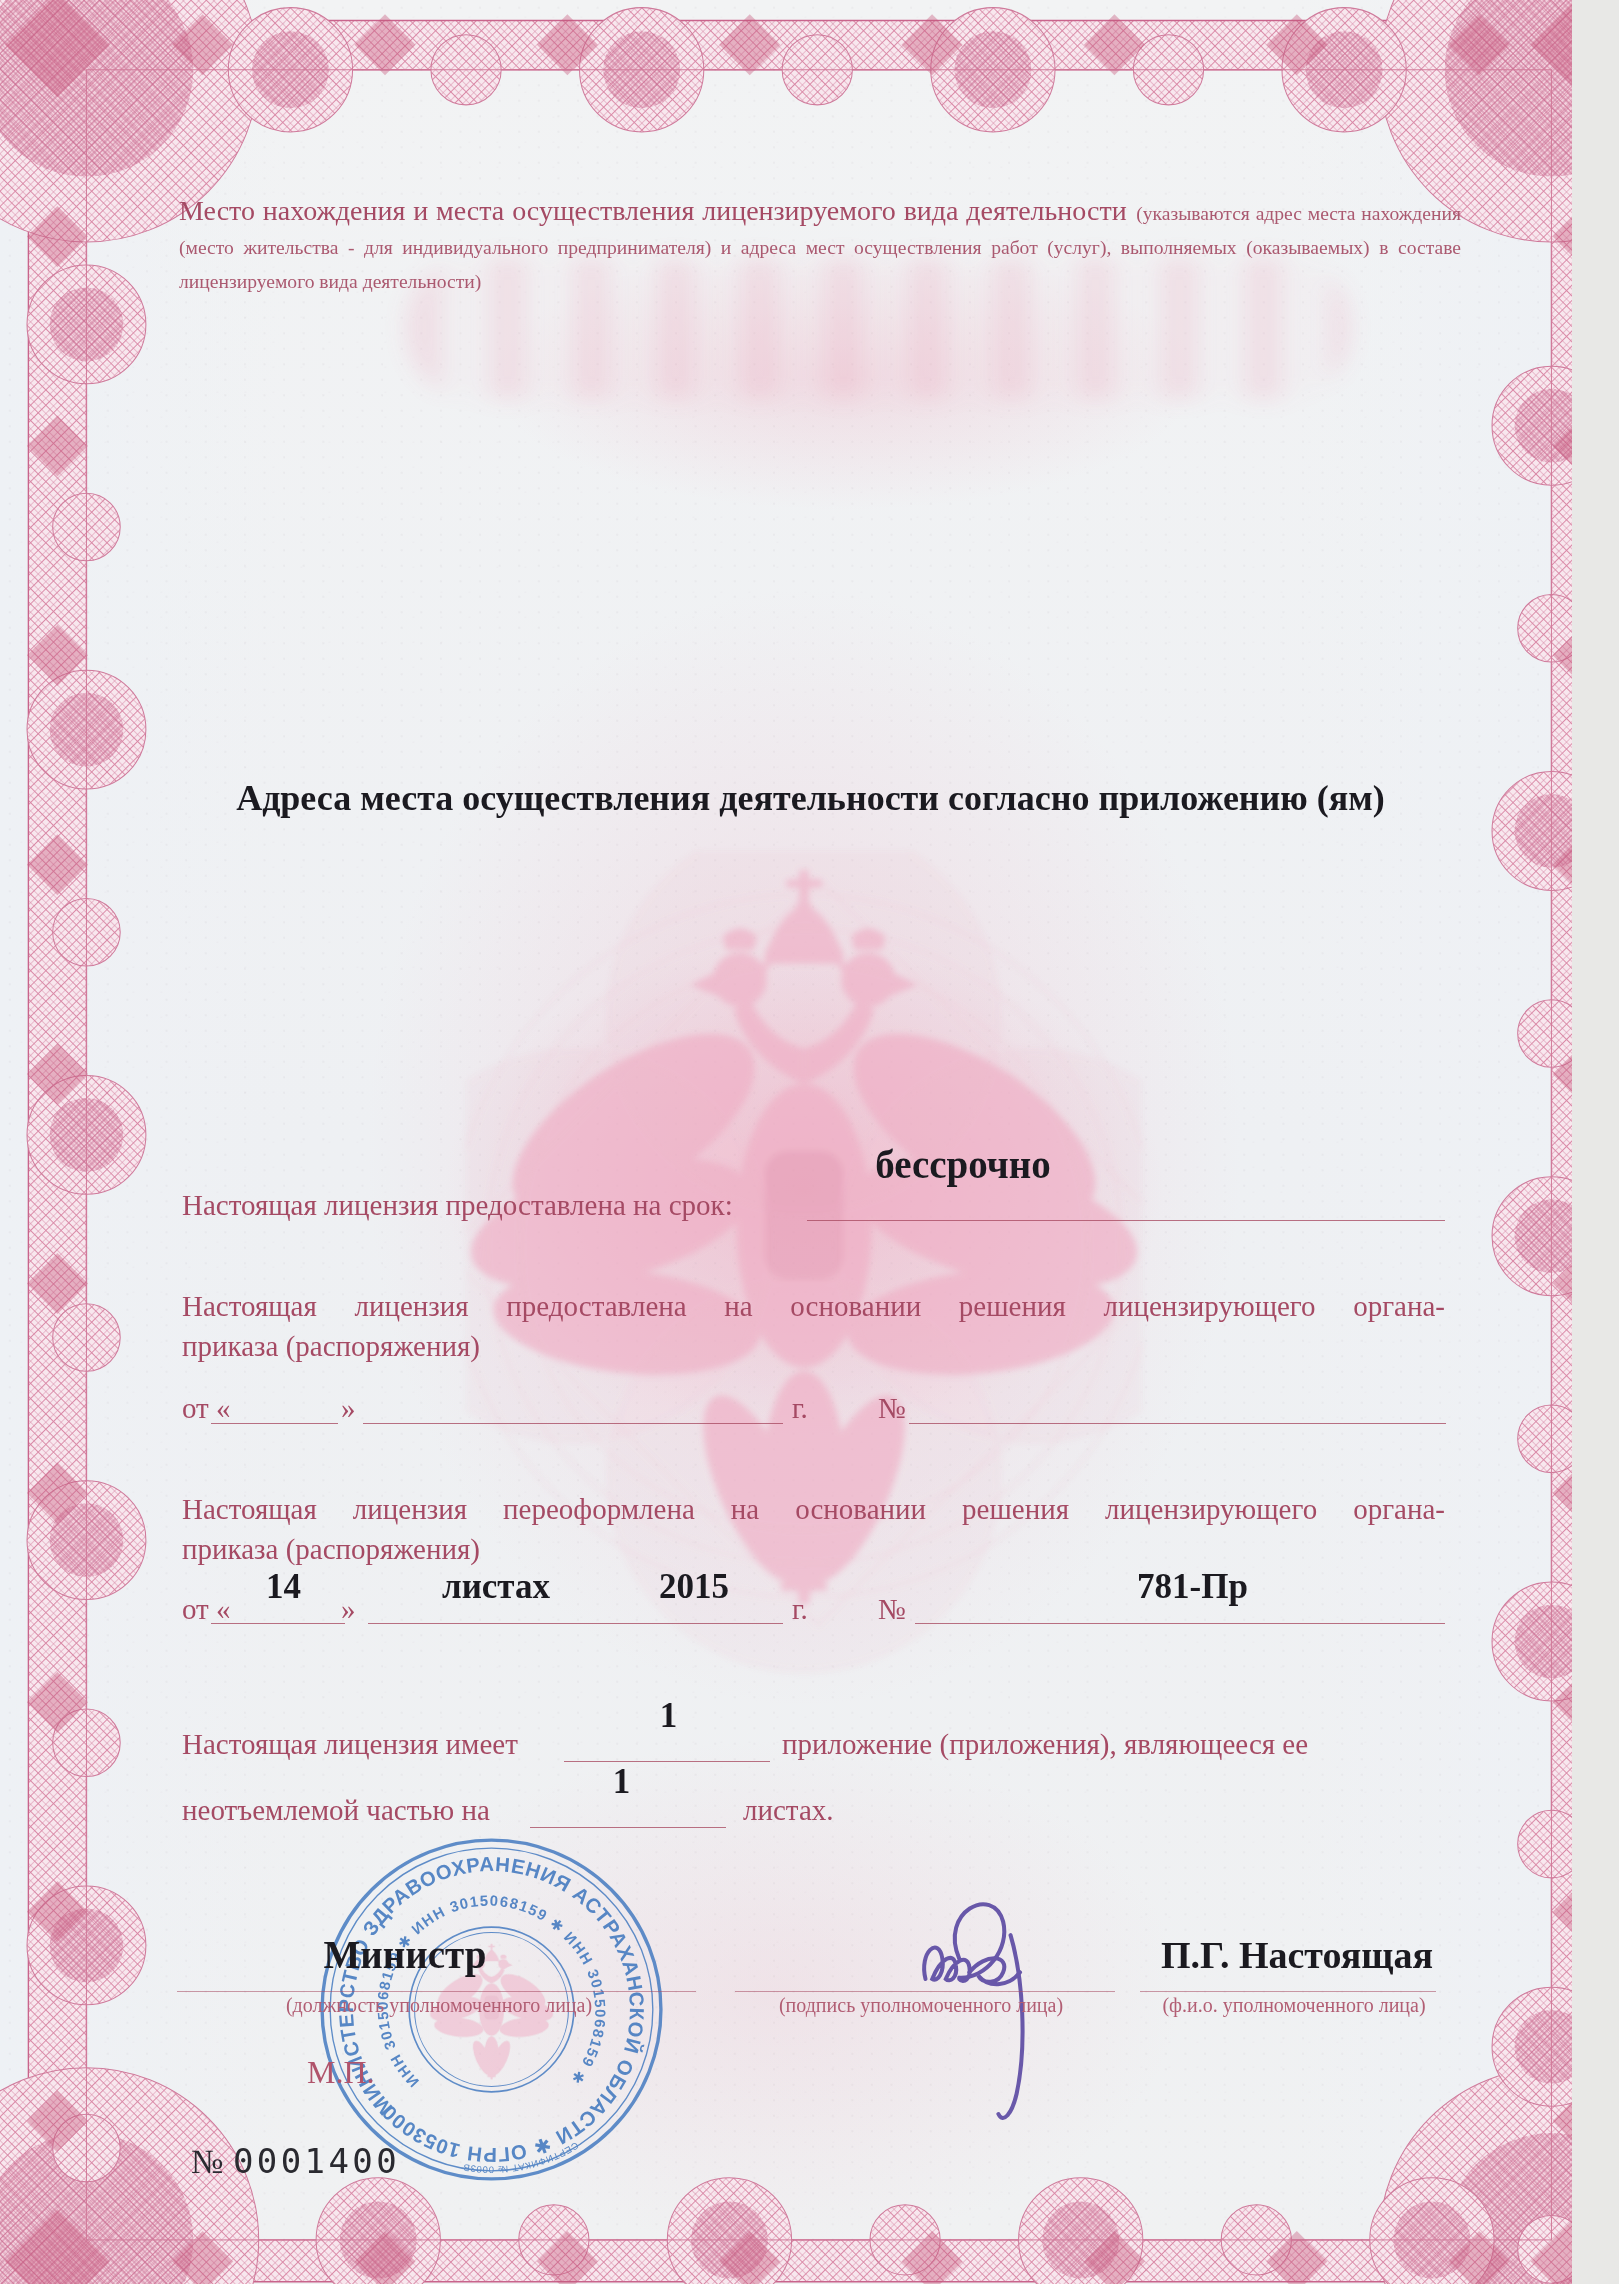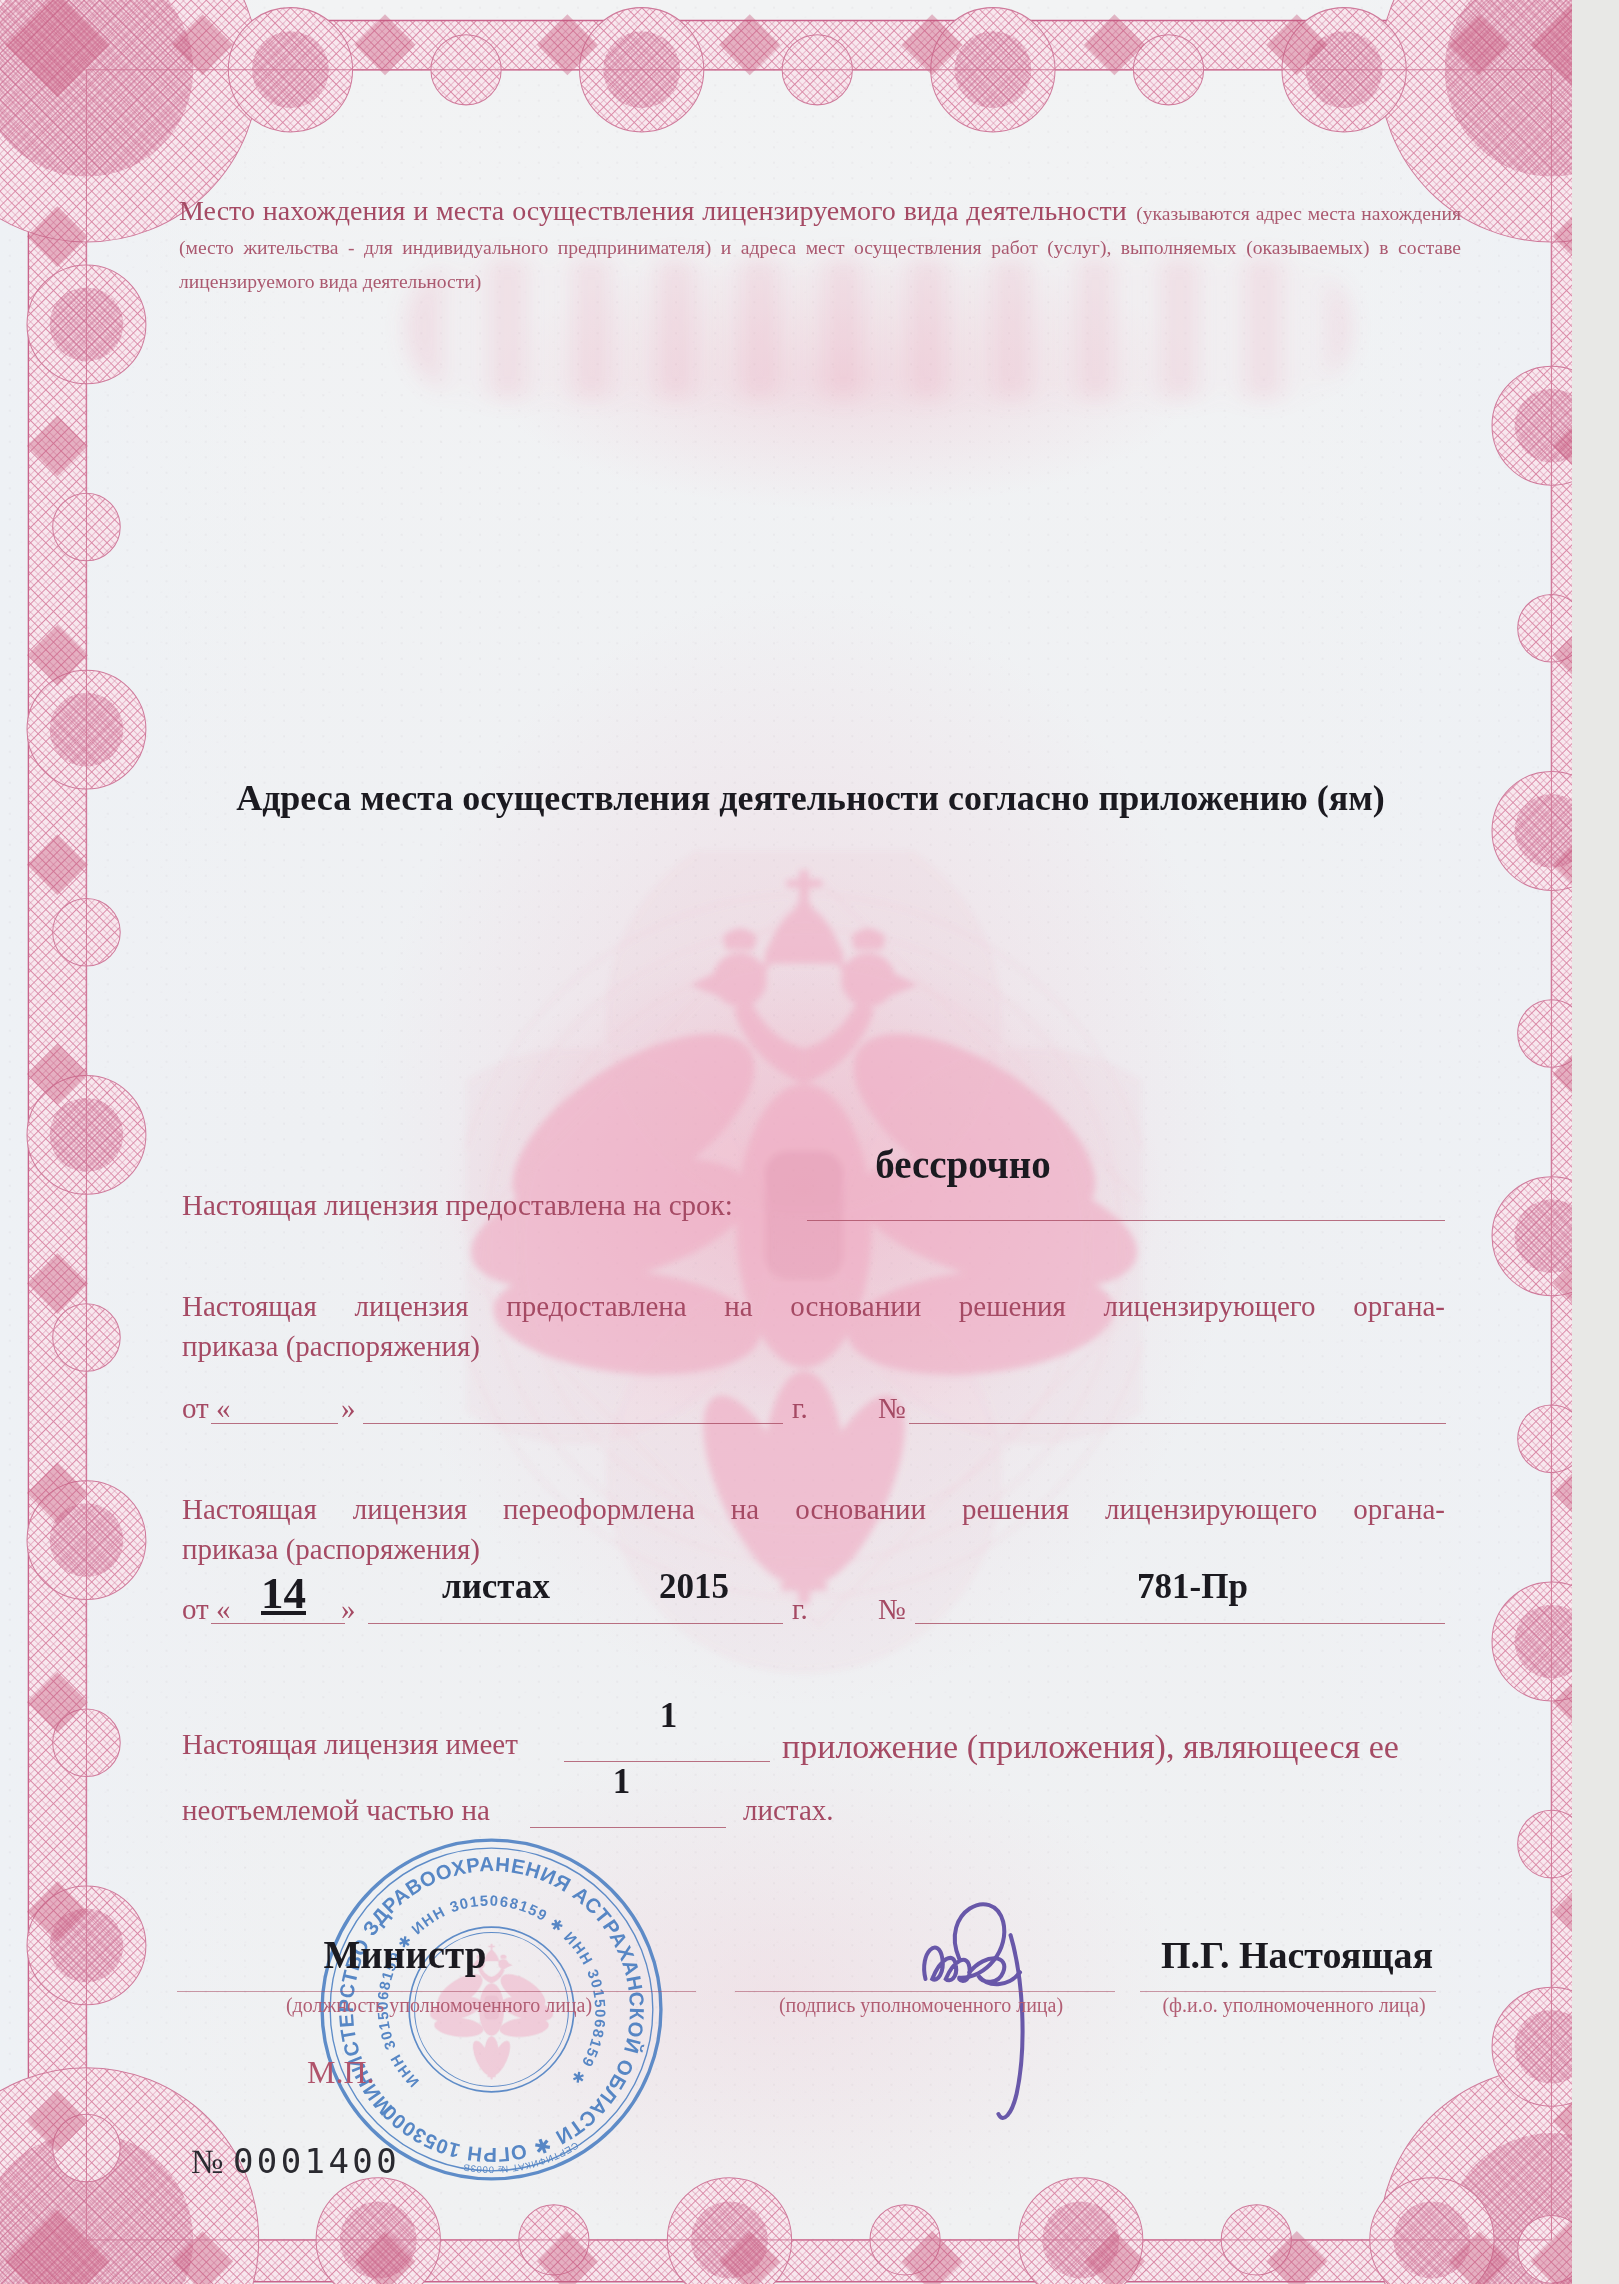--- a/index.html
+++ b/index.html
@@ -233,37 +233,37 @@
   <div class="abs red" style="left:341px;top:1392px;font-size:29px;">»</div>
   <div class="abs red" style="left:792px;top:1392px;font-size:29px;">г.</div>
   <div class="abs red" style="left:878px;top:1392px;font-size:29px;">№</div>
   <div class="u" style="left:211px;top:1423px;width:127px;"></div>
   <div class="u" style="left:363px;top:1423px;width:420px;"></div>
   <div class="u" style="left:909px;top:1423px;width:537px;"></div>
 
   <div class="abs red jline" style="left:182px;top:1492px;width:1263px;font-size:29px;line-height:1.2;">Настоящая лицензия переоформлена на основании решения лицензирующего органа-</div>
   <div class="abs red" style="left:182px;top:1532px;font-size:29px;line-height:1.2;">приказа (распоряжения)</div>
 
-  <div class="abs ink bold ctr" style="left:233px;top:1567px;width:101px;font-size:45px;text-decoration:underline;">14</div>
+  <div class="abs ink bold ctr" style="left:233px;top:1567px;width:101px;font-size:35px;">14</div>
   <div class="abs ink bold" style="left:442px;top:1567px;font-size:35px;">листах</div>
   <div class="abs ink bold" style="left:659px;top:1567px;font-size:35px;">2015</div>
   <div class="abs ink bold ctr" style="left:1108px;top:1567px;width:169px;font-size:35px;">781-Пр</div>
 
   <div class="abs red" style="left:182px;top:1593px;font-size:29px;">от «</div>
   <div class="abs red" style="left:341px;top:1593px;font-size:29px;">»</div>
   <div class="abs red" style="left:792px;top:1593px;font-size:29px;">г.</div>
   <div class="abs red" style="left:878px;top:1593px;font-size:29px;">№</div>
   <div class="u" style="left:211px;top:1623px;width:134px;"></div>
   <div class="u" style="left:368px;top:1623px;width:415px;"></div>
   <div class="u" style="left:915px;top:1623px;width:530px;"></div>
 
   <div class="abs red" style="left:182px;top:1728px;font-size:29px;">Настоящая лицензия имеет</div>
   <div class="abs ink bold ctr" style="left:628px;top:1696px;width:81px;font-size:35px;">1</div>
   <div class="u" style="left:564px;top:1761px;width:206px;"></div>
-  <div class="abs red" style="left:782px;top:1728px;font-size:34px;">приложение (приложения), являющееся ее</div>
+  <div class="abs red" style="left:782px;top:1728px;font-size:29px;">приложение (приложения), являющееся ее</div>
 
   <div class="abs red" style="left:182px;top:1794px;font-size:29px;">неотъемлемой частью на</div>
   <div class="abs ink bold ctr" style="left:581px;top:1762px;width:81px;font-size:35px;">1</div>
   <div class="u" style="left:530px;top:1827px;width:196px;"></div>
   <div class="abs red" style="left:743px;top:1794px;font-size:29px;">листах.</div>
 
   <svg class="abs" style="left:316px;top:1834px;opacity:.88" width="351" height="351" viewBox="-260 -260 520 520">
     <g stroke="#4178bf" fill="none" opacity=".95">
       <circle r="251" stroke-width="5"></circle>
       <circle r="239" stroke-width="2"></circle>

